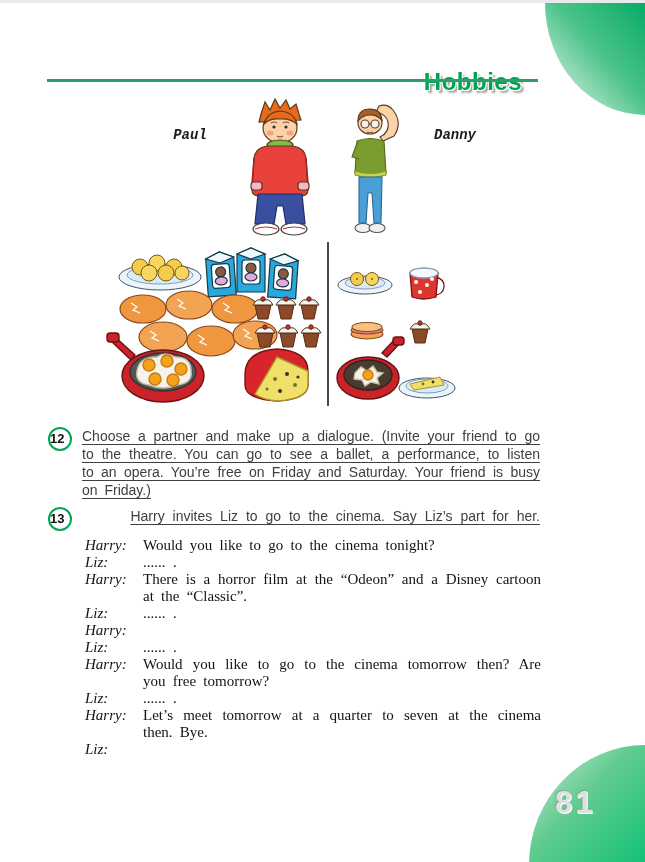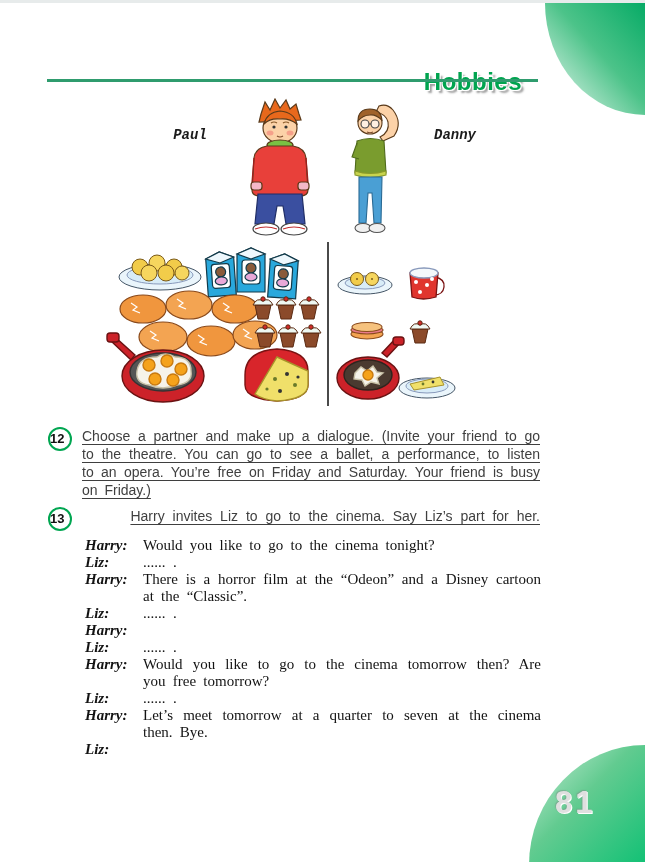--- a/index.html
+++ b/index.html
@@ -57,21 +57,21 @@
     text-align:justify;word-spacing:3px;
     text-decoration:underline;text-underline-offset:3px;
   }
   .ex-13 .ex-text{text-align:right;word-spacing:4px;}
   
   .dialogue{
     position:absolute;left:85px;top:534px;width:456px;
     font-family:"Liberation Serif",serif;font-size:15px;line-height:17px;color:#131313;
   }
   .drow{display:flex;}
-  .dspeaker{flex:0 0 58px;font-style:italic;font-weight:bold;}
+  .dspeaker{flex:0 0 58px;font-style:italic;}
   .dline{flex:1;text-align:justify;word-spacing:3.5px;}
 </style>
 </head>
 <body>
 
 <div class="page">
 
   <div class="corner-tr"></div>
 
   <h1 class="title">Hobbies</h1>

